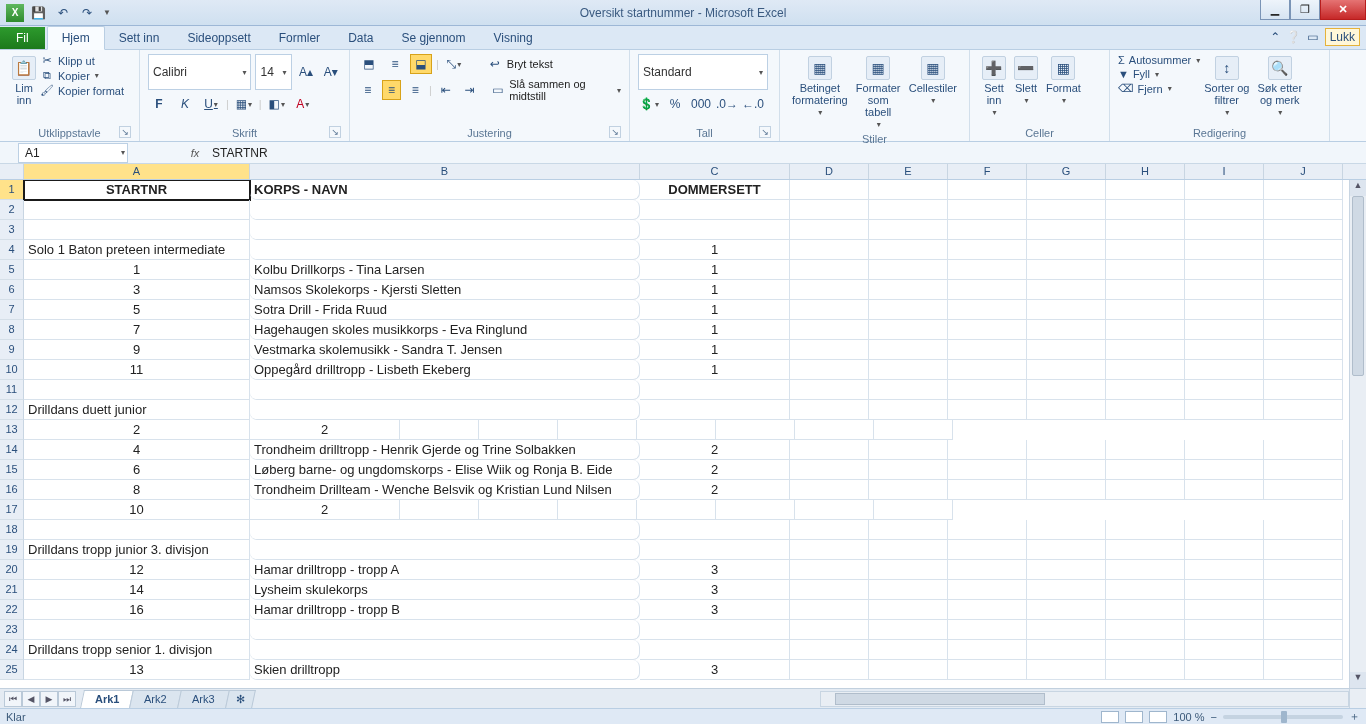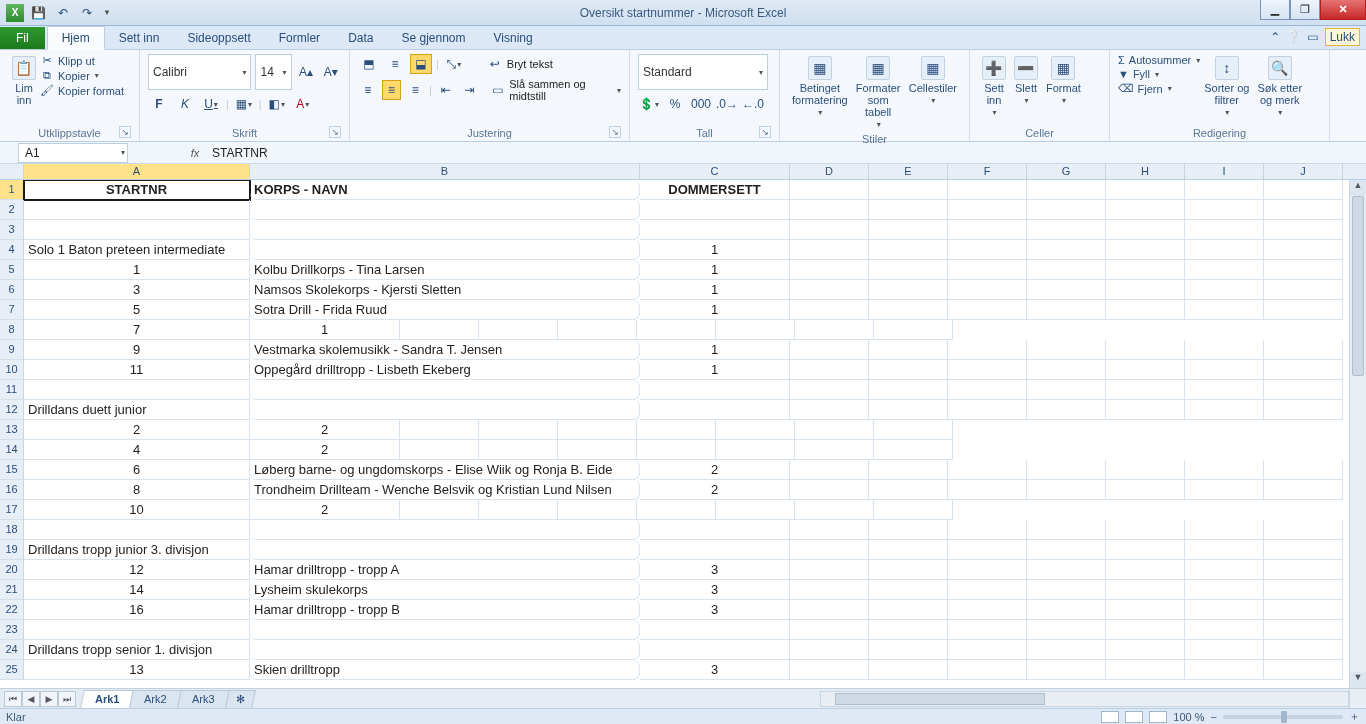--- a/index.html
+++ b/index.html
@@ -442,20 +442,21 @@
         <div class="cell colNarrow"></div>
         <div class="cell colNarrow"></div>
         <div class="cell colNarrow"></div>
         <div class="cell colNarrow"></div>
         <div class="cell colNarrow"></div>
         <div class="cell colNarrow"></div>
       </div>
       <div class="grow">
         <div class="rownum">8</div>
         <div class="cell colAcell">7</div>
+        <div class="cell colBcell">Hagehaugen skoles musikkorps - Eva Ringlund</div>
         <div class="cell colCcell">1</div>
         <div class="cell colNarrow"></div>
         <div class="cell colNarrow"></div>
         <div class="cell colNarrow"></div>
         <div class="cell colNarrow"></div>
         <div class="cell colNarrow"></div>
         <div class="cell colNarrow"></div>
         <div class="cell colNarrow"></div>
       </div>
       <div class="grow">
@@ -520,20 +521,21 @@
         <div class="cell colNarrow"></div>
         <div class="cell colNarrow"></div>
         <div class="cell colNarrow"></div>
         <div class="cell colNarrow"></div>
         <div class="cell colNarrow"></div>
         <div class="cell colNarrow"></div>
       </div>
       <div class="grow">
         <div class="rownum">14</div>
         <div class="cell colAcell">4</div>
+        <div class="cell colBcell">Trondheim drilltropp - Henrik Gjerde og Trine Solbakken</div>
         <div class="cell colCcell">2</div>
         <div class="cell colNarrow"></div>
         <div class="cell colNarrow"></div>
         <div class="cell colNarrow"></div>
         <div class="cell colNarrow"></div>
         <div class="cell colNarrow"></div>
         <div class="cell colNarrow"></div>
         <div class="cell colNarrow"></div>
       </div>
       <div class="grow">

